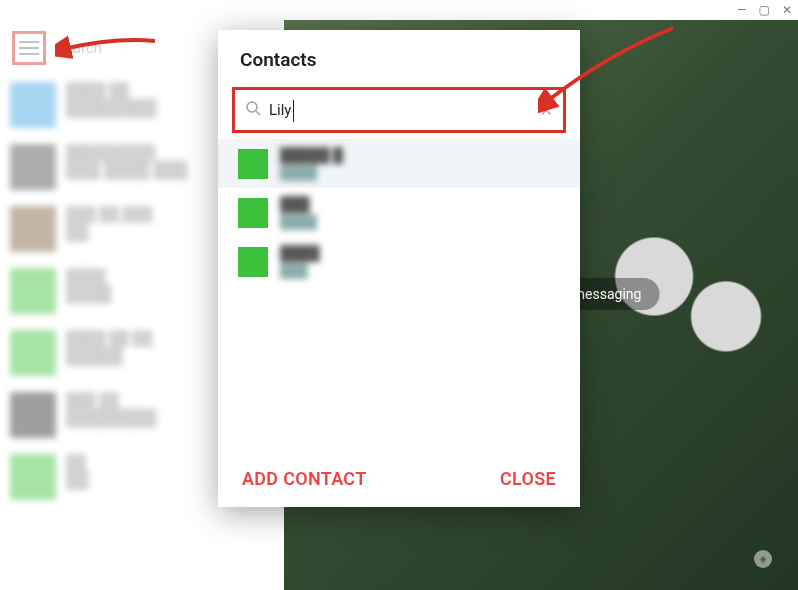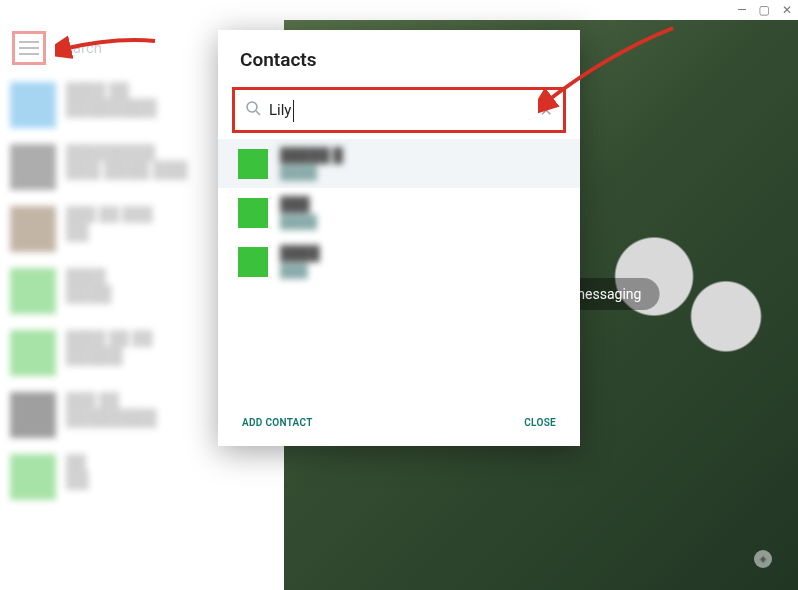--- a/index.html
+++ b/index.html
@@ -38,35 +38,35 @@
       radial-gradient(circle at 86% 52%, #fff 0 34px, transparent 36px),
       linear-gradient(135deg,#6a8a5a 0%, #3d5a3a 45%, #28402a 100%);
   }
   .bg::after{content:""; position:absolute; inset:0; background:rgba(0,0,0,.15);}
   .center-pill { position:absolute; left:50%; top:48%; transform:translate(-50%,-50%); background:rgba(0,0,0,.35); color:#fff; padding:8px 18px; border-radius:20px; font-size:14px;}
 
   
   .overlay-dim { position:absolute; left:0; top:20px; width:284px; height:570px; background:rgba(255,255,255,.55); pointer-events:none;}
 
   
-  .modal { position:absolute; left:218px; top:30px; width:362px; height:416px; background:#fff; box-shadow:0 6px 30px rgba(0,0,0,.35); display:flex; flex-direction:column;}
+  .modal { position:absolute; left:218px; top:30px; width:362px; height:477px; background:#fff; box-shadow:0 6px 30px rgba(0,0,0,.35); display:flex; flex-direction:column;}
   .modal-title { font-size:19px; color:#202020; padding:18px 22px 12px; font-weight:600;}
   .search-wrap { margin:4px 14px 6px; border:3px solid #d93025; display:flex; align-items:center; height:46px; padding:16px 10px; position:relative;}
   .search-icon { color:#9aa6af; margin-right:8px; }
   .search-input { flex:1; border:none; outline:none; font-size:15px; color:#222;}
   .clear-icon { color:#9aa6af; cursor:pointer; font-size:16px;}
   .caret { position:absolute; left:58px; top:10px; width:1px; height:22px; background:#222;}
   .results { flex:1; overflow:hidden;}
   .result-item { display:flex; gap:12px; padding:8px 20px; align-items:center;}
   .result-item:first-child{ background:#f2f5f7;}
   .r-avatar { width:30px; height:30px; background:#3cc13c;}
   .r-text { filter: blur(3px); color:#8aa; font-size:13px;}
   .r-text .n{ color:#555; font-size:14px; display:block; margin-bottom:2px;}
   .modal-actions { display:flex; justify-content:space-between; padding:14px 24px 18px; }
-  .modal-actions button { background:none; border:none; color:#0f766e; font-size:10px; font-weight:600; letter-spacing:.3px; cursor:pointer;margin-top:31px;}
+  .modal-actions button { background:none; border:none; color:#ef4444; font-size:18px; font-weight:600; letter-spacing:.3px; cursor:pointer;margin-top:31px;}
 
   
   .arrow1 { position:absolute; left:55px; top:35px; pointer-events:none;}
   .arrow2 { position:absolute; right:120px; top:24px; pointer-events:none;}
 
   .watermark { position:absolute; right:26px; bottom:22px; color:rgba(255,255,255,.78); font-size:15px; display:flex; align-items:center; gap:6px; text-shadow:0 1px 2px rgba(0,0,0,.4);}
   .watermark .wicon{ width:18px; height:18px; border-radius:50%; background:rgba(255,255,255,.5); display:inline-flex; align-items:center; justify-content:center; font-size:11px; color:#555;}
 </style>
 </head>
 <body>

